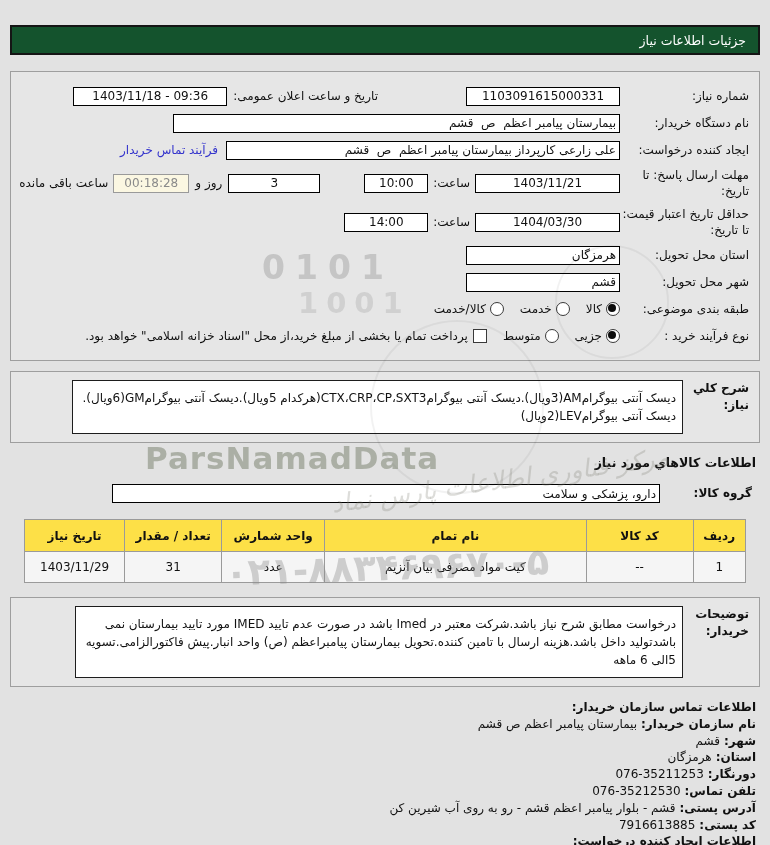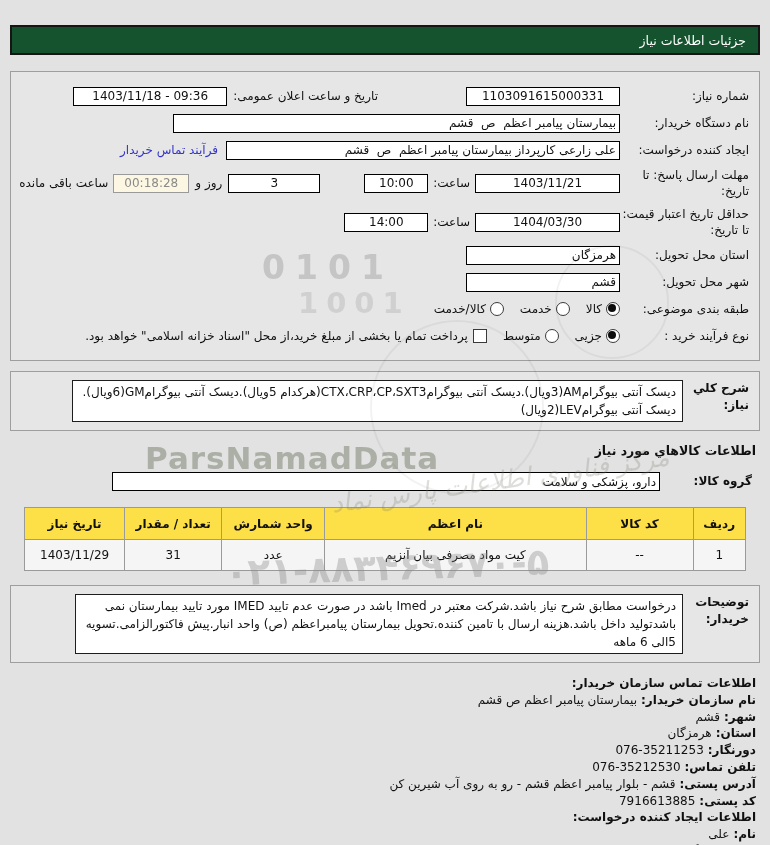--- a/index.html
+++ b/index.html
@@ -34,21 +34,21 @@
     width:12px;height:12px;border:1px solid #3a3a3a;border-radius:50%;background:#fff;
     display:inline-block;margin-left:4px;position:relative;flex:none;
   }
   .radio.sel::after{
     content:"";position:absolute;left:1px;top:1px;width:8px;height:8px;border-radius:50%;background:#0d0d0d;
   }
   .cb{width:12px;height:12px;border:1px solid #3a3a3a;background:#fff;display:inline-block;margin-left:5px;flex:none;}
   .panel2{display:flex;align-items:flex-start;margin:10px 10px 0;border:1px solid #9e9e9e;background:#e6e6e6;padding:8px 6px;box-sizing:border-box;}
   .blabel{font-weight:bold;width:70px;flex:none;padding-right:4px;box-sizing:border-box;line-height:1.4;}
   .txtbox{
-    flex:1;background:#fff;border:1px solid #1d1d1d;padding:2px 6px;min-height:36px;
+    flex:1;background:#fff;border:1px solid #1d1d1d;padding:8px 6px;min-height:36px;
     line-height:1.5;text-align:right;
   }
   .sect{font-weight:bold;margin:12px 14px 0;font-size:12.5px;}
   .grow{display:flex;align-items:center;margin:14px 14px 0;}
   .grow .blabel{width:96px;}
   table.goods{
     border-collapse:collapse;margin:16px 24px 0;width:722px;font-size:12px;border:1px solid #808080;
   }
   table.goods th{background:#fde047;font-weight:bold;border:1px solid #9a9a9a;height:27px;padding:2px 4px;text-align:center;}
   table.goods td{background:#f5f5f5;border:1px solid #9a9a9a;height:26px;padding:2px 4px;text-align:center;}
@@ -165,21 +165,21 @@
 <div class="grow">
   <span class="blabel">گروه کالا:</span>
   <input class="inp rt" style="width: 548px;" readonly="" value="دارو، پزشکی و سلامت">
 </div>
 
 <table class="goods">
   <thead>
     <tr>
       <th style="width:45px;">ردیف</th>
       <th style="width:108px;">کد کالا</th>
-      <th style="width:280px;">نام اعظم</th>
+      <th style="width:280px;">نام تمام</th>
       <th style="width:100px;">واحد شمارش</th>
       <th style="width:95px;">تعداد / مقدار</th>
       <th style="width:94px;">تاریخ نیاز</th>
     </tr>
   </thead>
   <tbody>
     <tr>
       <td>1</td>
       <td>--</td>
       <td>کیت مواد مصرفی بیان آنزیم</td>

